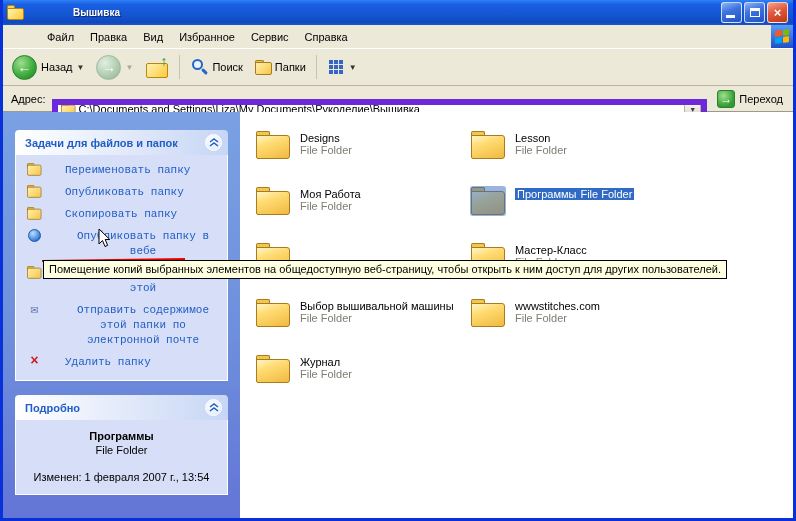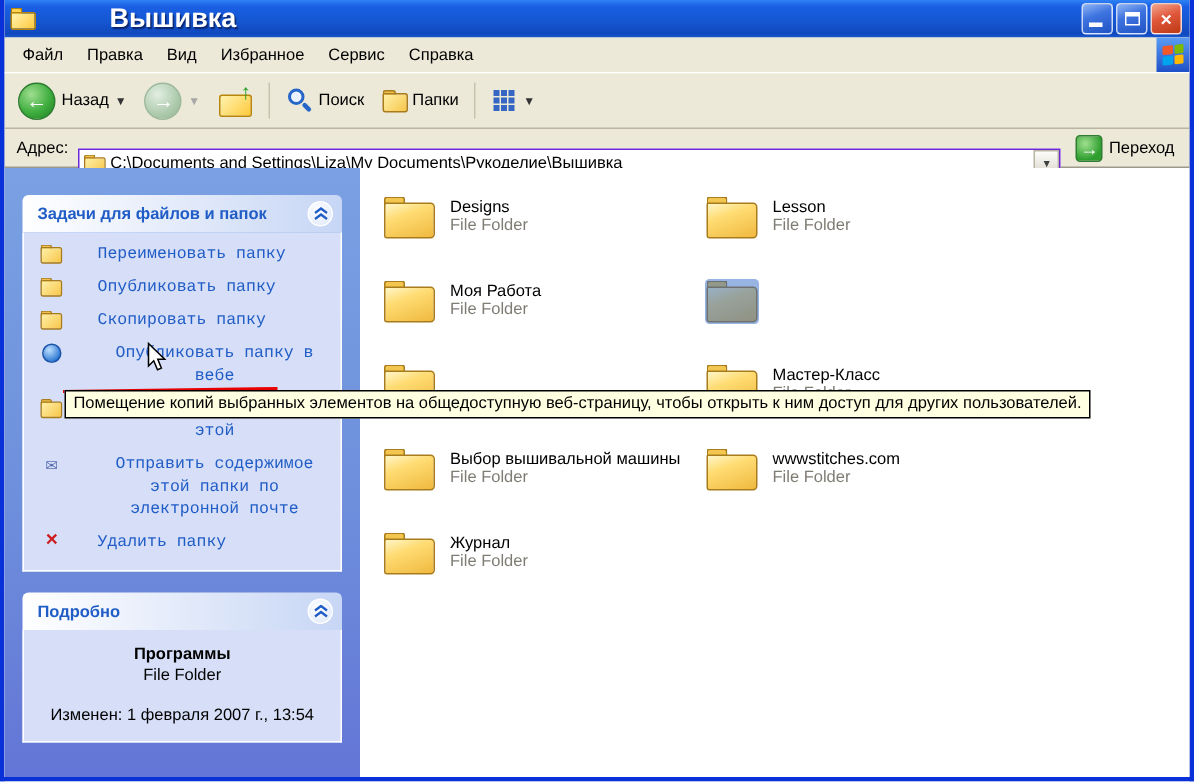--- a/index.html
+++ b/index.html
@@ -10,34 +10,34 @@
     border:3px solid #0831D9; border-top:none; background:#ECE9D8; overflow:hidden; }
 
   
   .titlebar { height:25px; display:flex; align-items:center; gap:5px; padding:0 5px 0 4px;
     background:linear-gradient(180deg,#2E82F5 0%,#1A5EE4 18%,#1557D2 55%,#1148BE 90%,#1A57CE 100%); }
   .title-icon { position:relative; width:17px; height:15px; flex:0 0 auto; }
   .ti-tab { position:absolute; left:0; top:0; width:8px; height:5px; background:#FFD34F;
     border:1px solid #B8860B; border-bottom:none; border-radius:2px 2px 0 0; }
   .ti-body { position:absolute; left:0; top:3px; width:17px; height:12px;
     background:linear-gradient(135deg,#FFF3B0,#FFC93C); border:1px solid #B8860B; border-radius:1px 2px 2px 2px; }
-  .title-text { color:#fff; font-weight:bold; font-size:18px; text-shadow:1px 1px 1px #0A246A; flex:1;
+  .title-text { color:#fff; font-weight:bold; font-size:10px; text-shadow:1px 1px 1px #0A246A; flex:1;
     white-space:nowrap;padding-left:44px; }
   .title-buttons { display:flex; gap:2px; }
   .tb-btn { width:21px; height:21px; border-radius:3px; border:1px solid rgba(255,255,255,.75);
     display:flex; align-items:center; justify-content:center; color:#fff; font-size:13px; font-weight:bold;
     position:relative; cursor:default; }
   .tb-btn.min,.tb-btn.max { background:linear-gradient(160deg,#8FB4F5 0%,#3E74E0 40%,#2053C5 100%); }
   .tb-btn.close { background:linear-gradient(160deg,#F2A48C 0%,#E0573B 45%,#BC3A13 100%); }
   .glyph-min { position:absolute; left:4px; bottom:4px; width:9px; height:3px; background:#fff; }
   .glyph-max { width:10px; height:9px; border:1px solid #fff; border-top:3px solid #fff; }
 
   
   .menubar { height:24px; display:flex; align-items:stretch; background:#ECE9D8; border-bottom:1px solid #fff; }
-  .menu-items { display:flex; align-items:center; flex:1; padding-left:4px; }
+  .menu-items { display:flex; align-items:center; flex:1; padding-left:4px;margin-left:32px; }
   .menu-item { padding:4px 8px; color:#000; cursor:default; }
   .menu-logo { width:22px; background:linear-gradient(180deg,#5A9CF5,#1E50C8); display:flex;
     align-items:center; justify-content:center; }
   .flag { width:14px; height:13px; display:grid; grid-template-columns:1fr 1fr; grid-template-rows:1fr 1fr;
     gap:1px; transform:skewY(-6deg); }
   .flag span { border-radius:1px; }
   .flag .r { background:#F1592A; } .flag .g { background:#7FBA00; }
   .flag .b { background:#00A3EE; } .flag .y { background:#FFB900; }
 
   
@@ -70,21 +70,21 @@
   .mini-folder { position:relative; display:inline-block; width:16px; height:14px; }
   .mini-folder::before { content:""; position:absolute; left:0; top:0; width:7px; height:4px;
     background:#EFC14D; border:1px solid #A87B1D; border-bottom:none; border-radius:2px 2px 0 0; }
   .mini-folder::after { content:""; position:absolute; left:0; top:2px; width:15px; height:11px;
     background:linear-gradient(135deg,#FFF0A8,#F7C64A); border:1px solid #A87B1D; border-radius:1px 2px 2px 2px; }
 
   
   .addressbar { height:26px; display:flex; align-items:center; gap:6px; padding:0 6px 0 8px;
     background:#ECE9D8; border-bottom:1px solid #9C9A8C;justify-content:space-between; }
   .addr-label { color:#000; }
-  .addr-combo { flex:1; height:20px; background:#fff; border:1px solid #6d28d9; display:flex;
+  .addr-combo { flex:1; height:20px; background:#fff; border:6px solid #6d28d9; display:flex;
     align-items:center; gap:4px; padding-left:3px; overflow:hidden;margin-top:21px; }
   .addr-combo .mini-folder { transform:scale(.85); transform-origin:left center; flex:0 0 14px; }
   .addr-text { flex:1; white-space:nowrap; overflow:hidden; color:#000; }
   .addr-drop { width:17px; height:18px; background:linear-gradient(180deg,#FDFDFB,#D8D4C8);
     border:1px solid #B9B5A2; display:flex; align-items:center; justify-content:center;
     font-size:7px; color:#404040; flex:0 0 auto; }
   .go-btn { display:flex; align-items:center; gap:4px; padding:2px 4px; cursor:default; }
   .go-icon { width:18px; height:18px; border-radius:3px;
     background:radial-gradient(circle at 35% 30%,#9FE08F,#2F9E2F 70%); color:#fff; display:flex;
     align-items:center; justify-content:center; font-weight:bold; font-size:12px; border:1px solid #2E7D32; }
@@ -334,20 +334,21 @@
             <div class="folder-text">
               <div class="folder-name">Моя Работа</div>
               <div class="folder-type">File Folder</div>
             </div>
           </div>
           <div class="folder-item selected">
             <div class="xp-folder selected">
               <span class="tab"></span>
               <span class="back"></span>
             </div>
+            <div class="folder-text"><div class="folder-name">Программы</div><div class="folder-type">File Folder</div></div>
           </div>
           <div class="folder-item">
             <div class="xp-folder">
               <span class="tab"></span>
               <span class="back"></span>
             </div>
           </div>
           <div class="folder-item">
             <div class="xp-folder">
               <span class="tab"></span>

